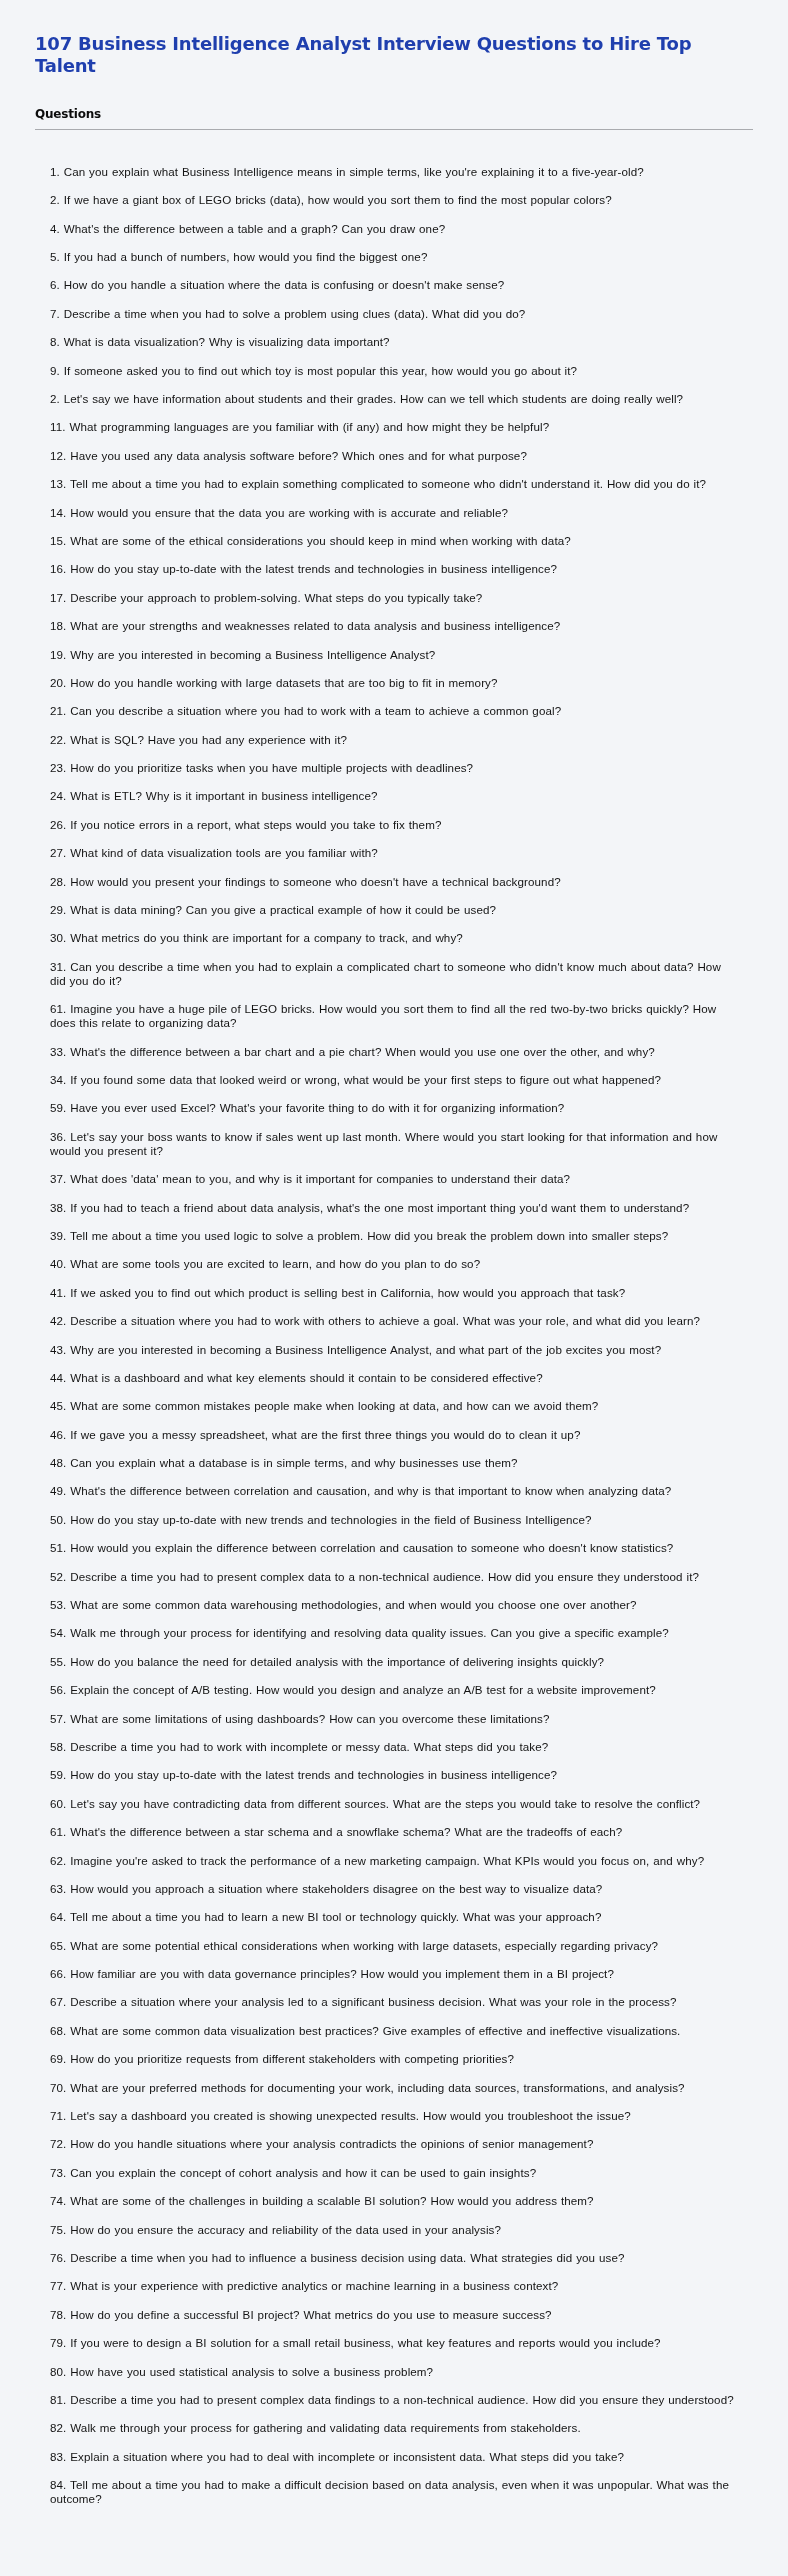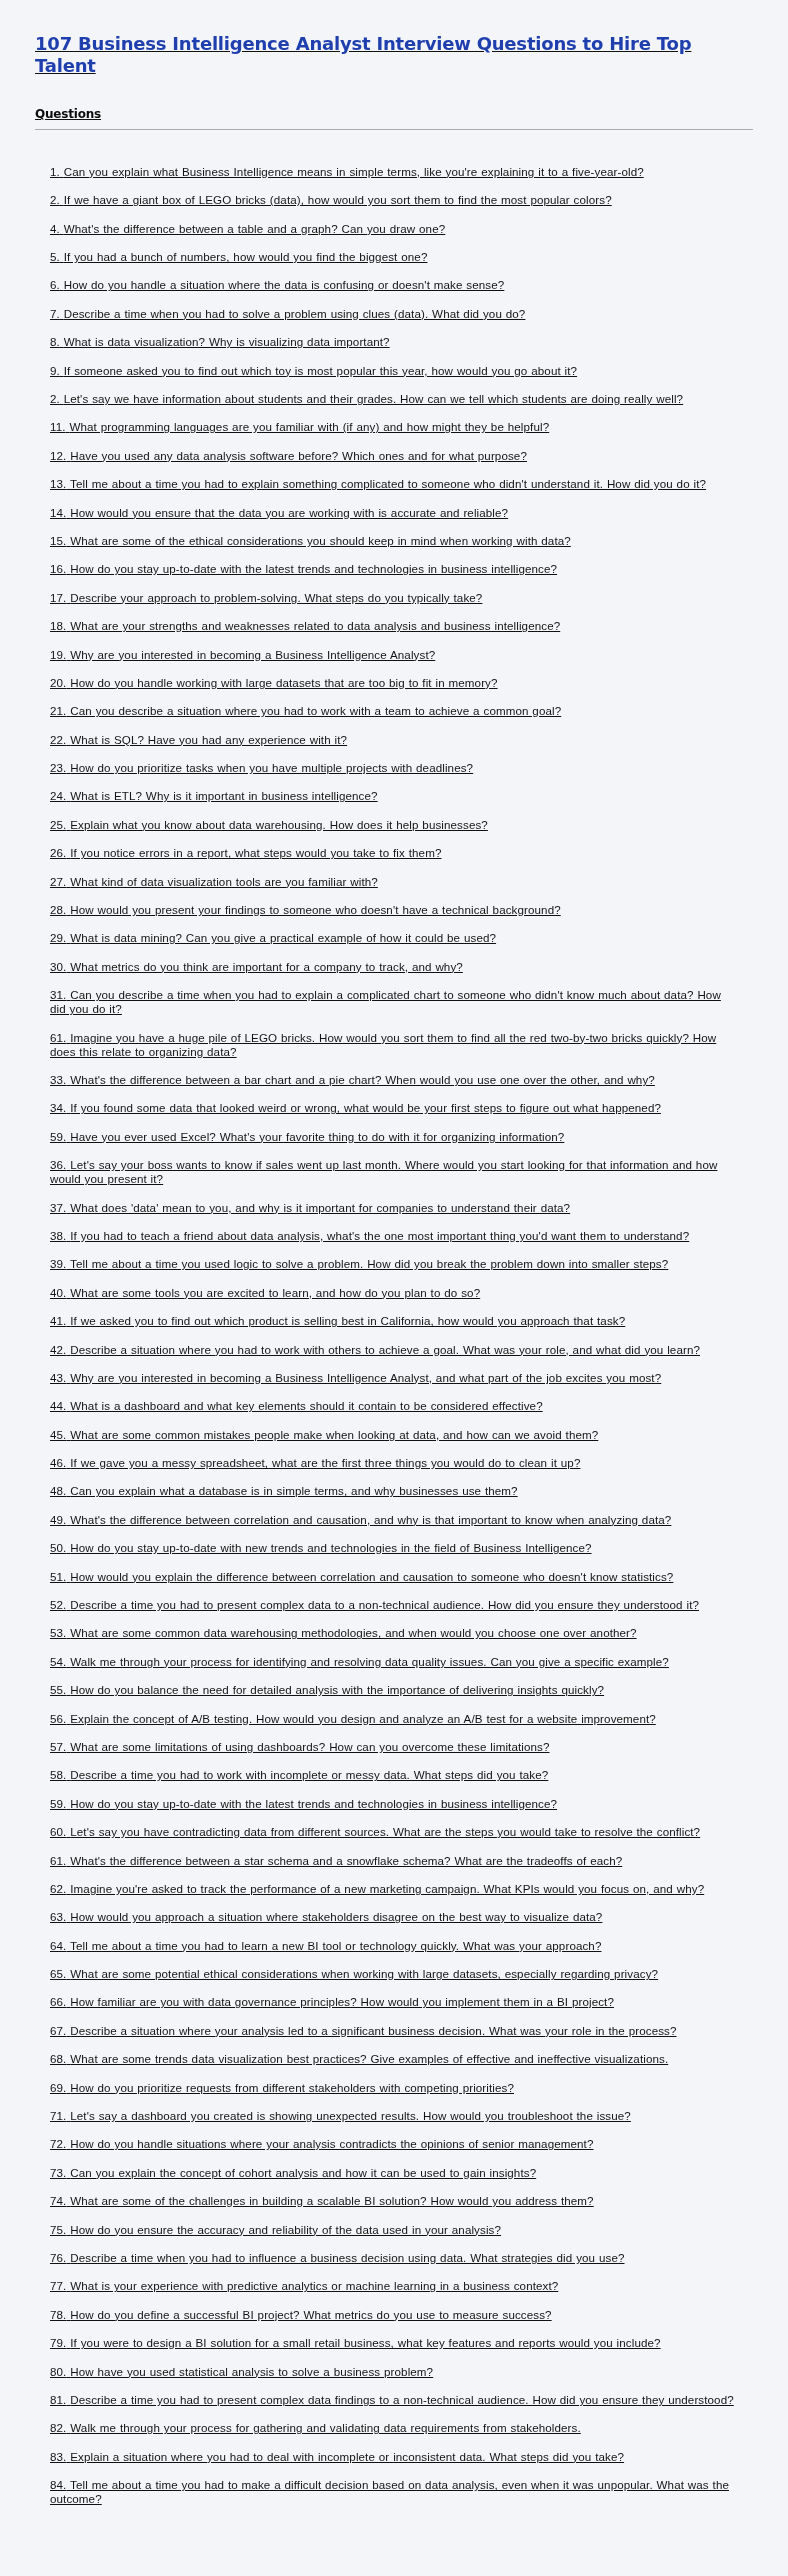--- a/index.html
+++ b/index.html
@@ -11,21 +11,20 @@
       min-height: 3628px;
       background: #f3f5f8;
       font-family: "Liberation Sans", "DejaVu Sans", sans-serif;
       color: #111111;
       box-sizing: border-box;
       position: relative;
     }
     .page {
       padding: 33px 35px 8px 35px;
       width: 718px;
-      text-decoration: underline;
     }
     .title {
       margin: 0;
       font-family: "DejaVu Sans", "Liberation Sans", sans-serif;
       font-weight: bold;
       font-size: 18px;
       line-height: 21.6px;
       color: #1f3fae;
       letter-spacing: -0.2px;
       width: 718px;
@@ -90,21 +89,20 @@
       <li class="question"><span class="num">15.</span> <span class="text">What are some of the ethical considerations you should keep in mind when working with data?</span></li>
       <li class="question"><span class="num">16.</span> <span class="text">How do you stay up-to-date with the latest trends and technologies in business intelligence?</span></li>
       <li class="question"><span class="num">17.</span> <span class="text">Describe your approach to problem-solving. What steps do you typically take?</span></li>
       <li class="question"><span class="num">18.</span> <span class="text">What are your strengths and weaknesses related to data analysis and business intelligence?</span></li>
       <li class="question"><span class="num">19.</span> <span class="text">Why are you interested in becoming a Business Intelligence Analyst?</span></li>
       <li class="question"><span class="num">20.</span> <span class="text">How do you handle working with large datasets that are too big to fit in memory?</span></li>
       <li class="question"><span class="num">21.</span> <span class="text">Can you describe a situation where you had to work with a team to achieve a common goal?</span></li>
       <li class="question"><span class="num">22.</span> <span class="text">What is SQL? Have you had any experience with it?</span></li>
       <li class="question"><span class="num">23.</span> <span class="text">How do you prioritize tasks when you have multiple projects with deadlines?</span></li>
       <li class="question"><span class="num">24.</span> <span class="text">What is ETL? Why is it important in business intelligence?</span></li>
-      <li class="question"><span class="num">25.</span> <span class="text">Explain what you know about data warehousing. How does it help businesses?</span></li>
       <li class="question"><span class="num">26.</span> <span class="text">If you notice errors in a report, what steps would you take to fix them?</span></li>
       <li class="question"><span class="num">27.</span> <span class="text">What kind of data visualization tools are you familiar with?</span></li>
       <li class="question"><span class="num">28.</span> <span class="text">How would you present your findings to someone who doesn't have a technical background?</span></li>
       <li class="question"><span class="num">29.</span> <span class="text">What is data mining? Can you give a practical example of how it could be used?</span></li>
       <li class="question"><span class="num">30.</span> <span class="text">What metrics do you think are important for a company to track, and why?</span></li>
       <li class="question"><span class="num">31.</span> <span class="text">Can you describe a time when you had to explain a complicated chart to someone who didn't know much about data? How did you do it?</span></li>
       <li class="question"><span class="num">61.</span> <span class="text">Imagine you have a huge pile of LEGO bricks. How would you sort them to find all the red two-by-two bricks quickly? How does this relate to organizing data?</span></li>
       <li class="question"><span class="num">33.</span> <span class="text">What's the difference between a bar chart and a pie chart? When would you use one over the other, and why?</span></li>
       <li class="question"><span class="num">34.</span> <span class="text">If you found some data that looked weird or wrong, what would be your first steps to figure out what happened?</span></li>
       <li class="question"><span class="num">59.</span> <span class="text">Have you ever used Excel? What's your favorite thing to do with it for organizing information?</span></li>
@@ -132,22 +130,23 @@
       <li class="question"><span class="num">58.</span> <span class="text">Describe a time you had to work with incomplete or messy data. What steps did you take?</span></li>
       <li class="question"><span class="num">59.</span> <span class="text">How do you stay up-to-date with the latest trends and technologies in business intelligence?</span></li>
       <li class="question"><span class="num">60.</span> <span class="text">Let's say you have contradicting data from different sources. What are the steps you would take to resolve the conflict?</span></li>
       <li class="question"><span class="num">61.</span> <span class="text">What's the difference between a star schema and a snowflake schema? What are the tradeoffs of each?</span></li>
       <li class="question"><span class="num">62.</span> <span class="text">Imagine you're asked to track the performance of a new marketing campaign. What KPIs would you focus on, and why?</span></li>
       <li class="question"><span class="num">63.</span> <span class="text">How would you approach a situation where stakeholders disagree on the best way to visualize data?</span></li>
       <li class="question"><span class="num">64.</span> <span class="text">Tell me about a time you had to learn a new BI tool or technology quickly. What was your approach?</span></li>
       <li class="question"><span class="num">65.</span> <span class="text">What are some potential ethical considerations when working with large datasets, especially regarding privacy?</span></li>
       <li class="question"><span class="num">66.</span> <span class="text">How familiar are you with data governance principles? How would you implement them in a BI project?</span></li>
       <li class="question"><span class="num">67.</span> <span class="text">Describe a situation where your analysis led to a significant business decision. What was your role in the process?</span></li>
-      <li class="question"><span class="num">68.</span> <span class="text">What are some trends data visualization best practices? Give examples of effective and ineffective visualizations.</span></li>
+      <li class="question"><span class="num">68.</span> <span class="text">What are some common data visualization best practices? Give examples of effective and ineffective visualizations.</span></li>
       <li class="question"><span class="num">69.</span> <span class="text">How do you prioritize requests from different stakeholders with competing priorities?</span></li>
+      <li class="question"><span class="num">70.</span> <span class="text">What are your preferred methods for documenting your work, including data sources, transformations, and analysis?</span></li>
       <li class="question"><span class="num">71.</span> <span class="text">Let's say a dashboard you created is showing unexpected results. How would you troubleshoot the issue?</span></li>
       <li class="question"><span class="num">72.</span> <span class="text">How do you handle situations where your analysis contradicts the opinions of senior management?</span></li>
       <li class="question"><span class="num">73.</span> <span class="text">Can you explain the concept of cohort analysis and how it can be used to gain insights?</span></li>
       <li class="question"><span class="num">74.</span> <span class="text">What are some of the challenges in building a scalable BI solution? How would you address them?</span></li>
       <li class="question"><span class="num">75.</span> <span class="text">How do you ensure the accuracy and reliability of the data used in your analysis?</span></li>
       <li class="question"><span class="num">76.</span> <span class="text">Describe a time when you had to influence a business decision using data. What strategies did you use?</span></li>
       <li class="question"><span class="num">77.</span> <span class="text">What is your experience with predictive analytics or machine learning in a business context?</span></li>
       <li class="question"><span class="num">78.</span> <span class="text">How do you define a successful BI project? What metrics do you use to measure success?</span></li>
       <li class="question"><span class="num">79.</span> <span class="text">If you were to design a BI solution for a small retail business, what key features and reports would you include?</span></li>
       <li class="question"><span class="num">80.</span> <span class="text">How have you used statistical analysis to solve a business problem?</span></li>

